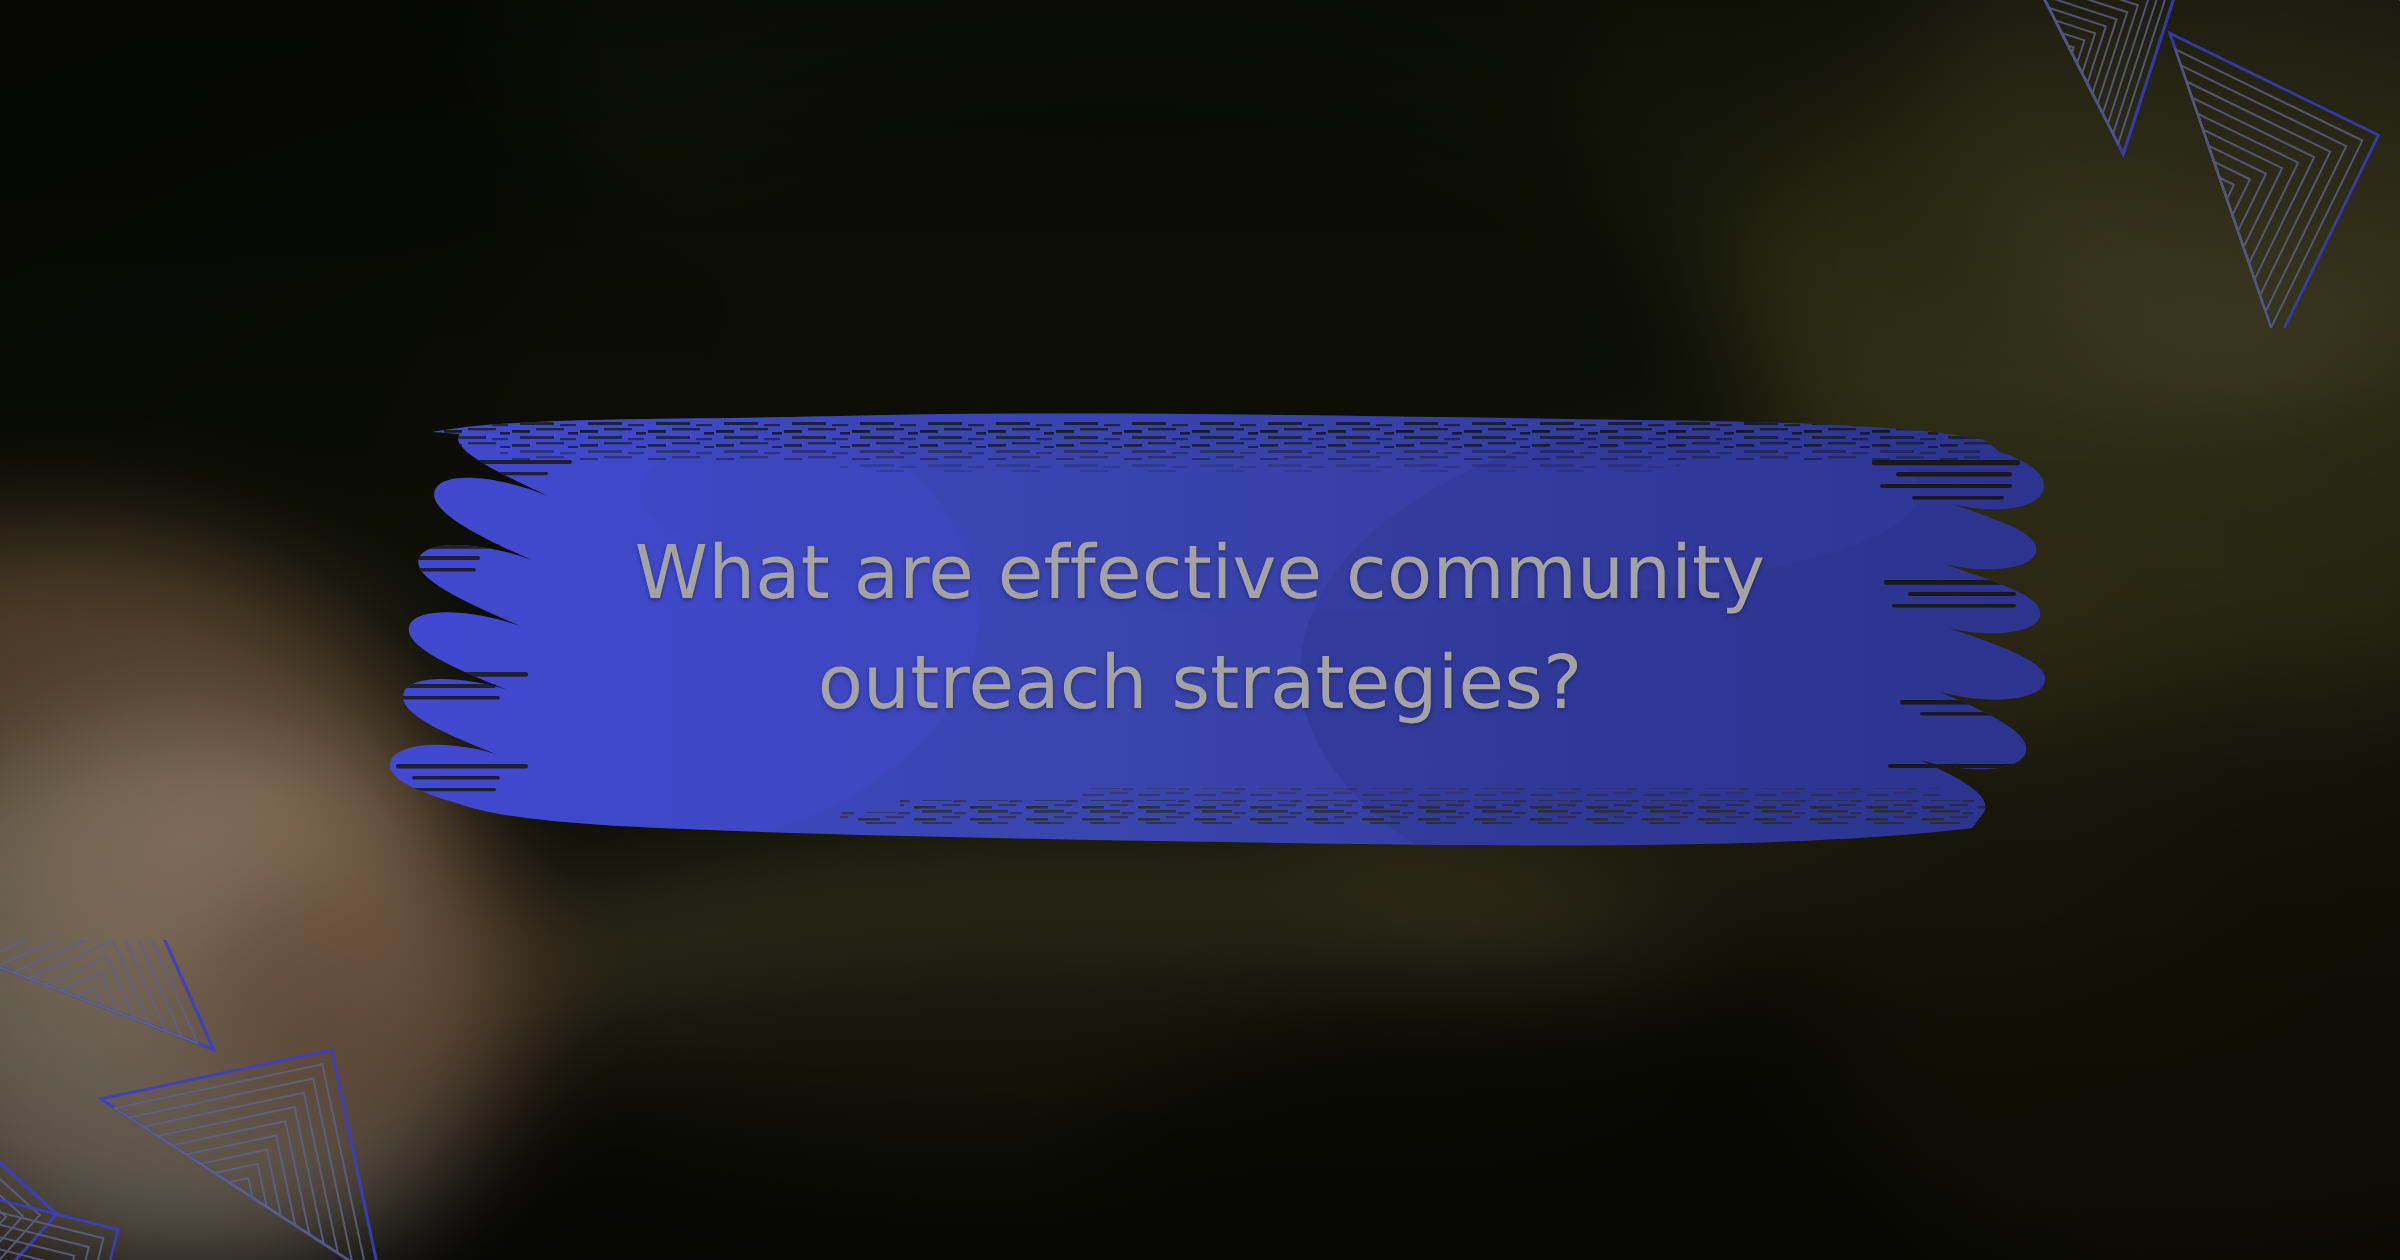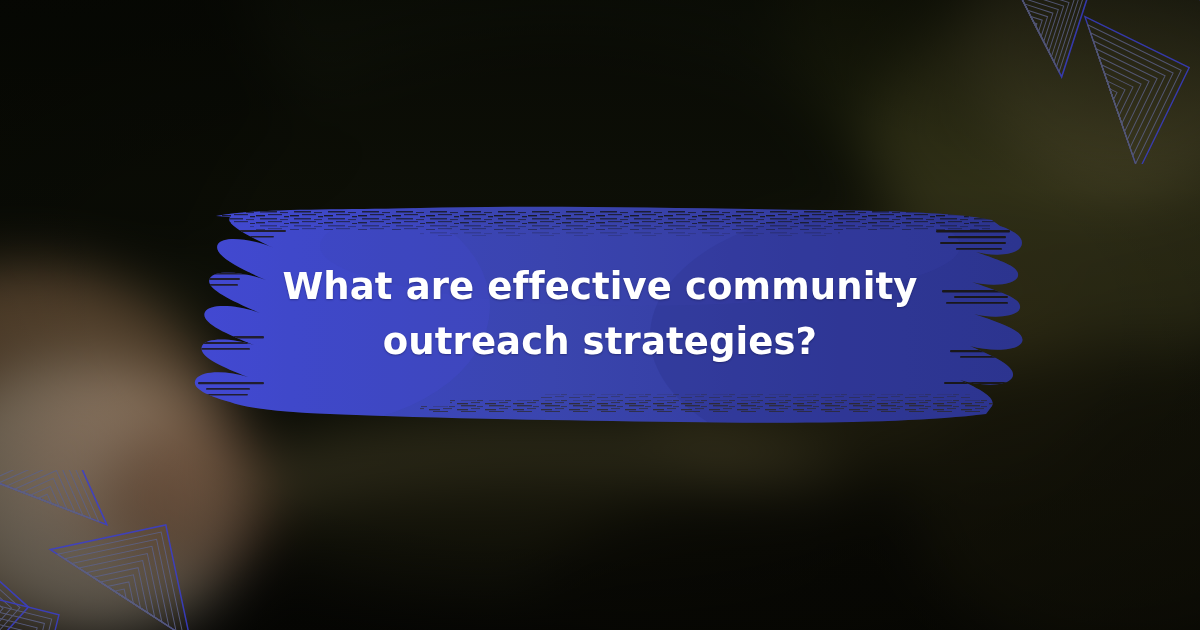--- a/index.html
+++ b/index.html
@@ -82,24 +82,24 @@
     top:196px;
     width:900px;
     height:238px;
     display:flex;
     align-items:center;
     justify-content:center;
     text-align:center;
     padding:0 40px;
   }
   .headline h1 {
-    color:#ffffff;
+    color:#a3a3a3;
     font-family:"DejaVu Sans", sans-serif;
     font-size:37px;
-    font-weight:700;
+    font-weight:400;
     line-height:1.48;
     letter-spacing:.1px;
     text-shadow:0 1px 2px rgba(10,10,40,.35);
     max-width:700px;
   }
 </style>
 </head>
 <body>
 
 <div class="card">

